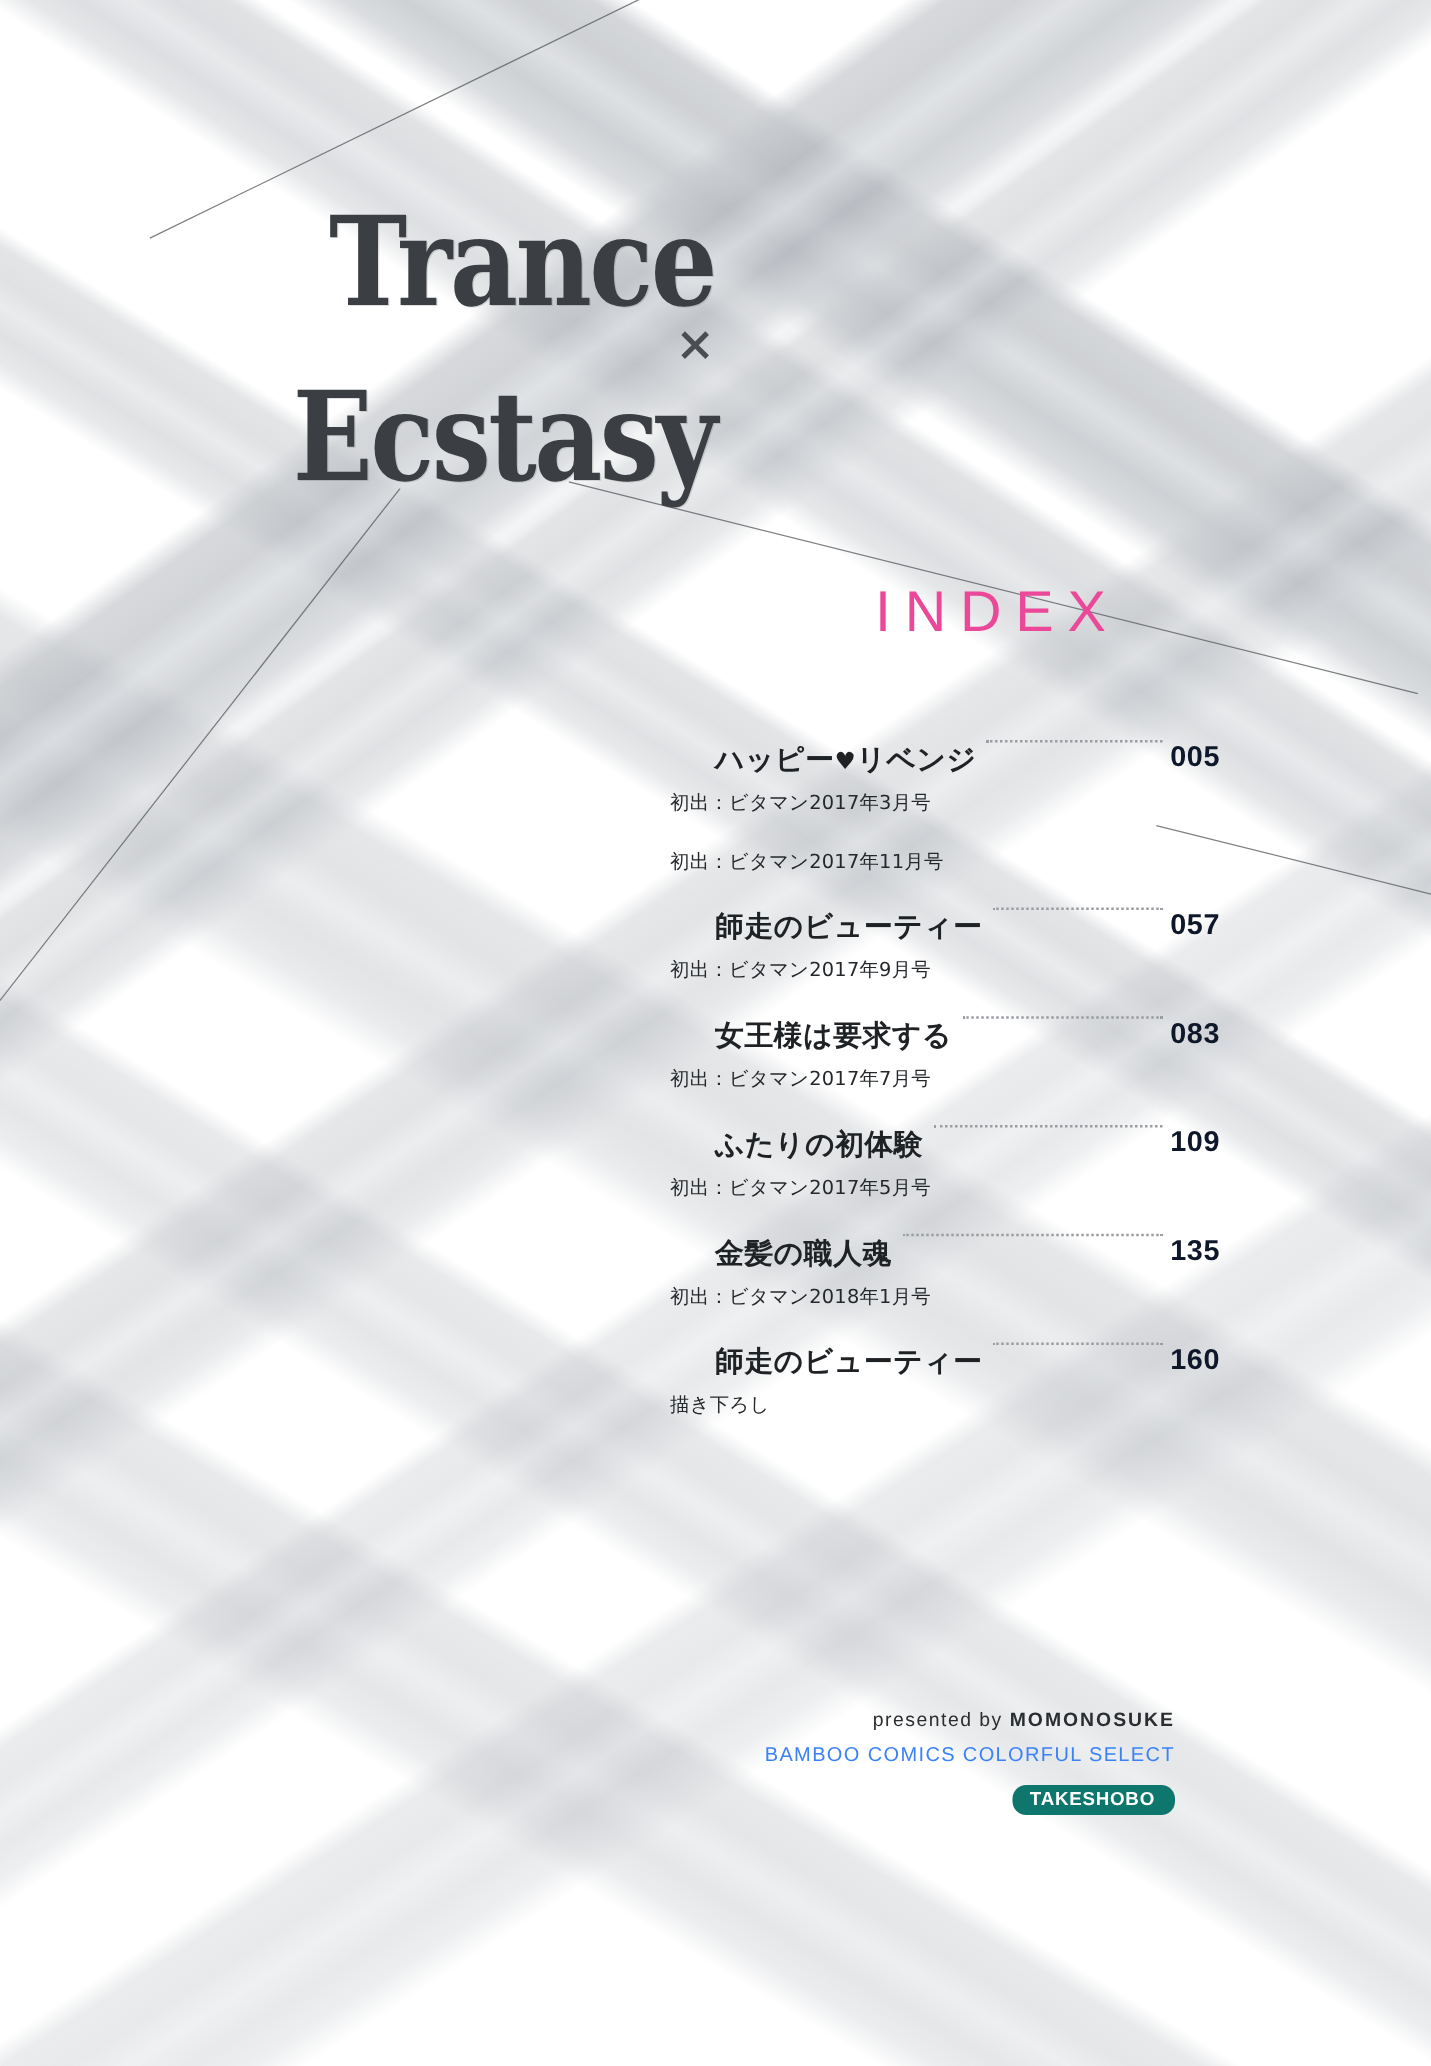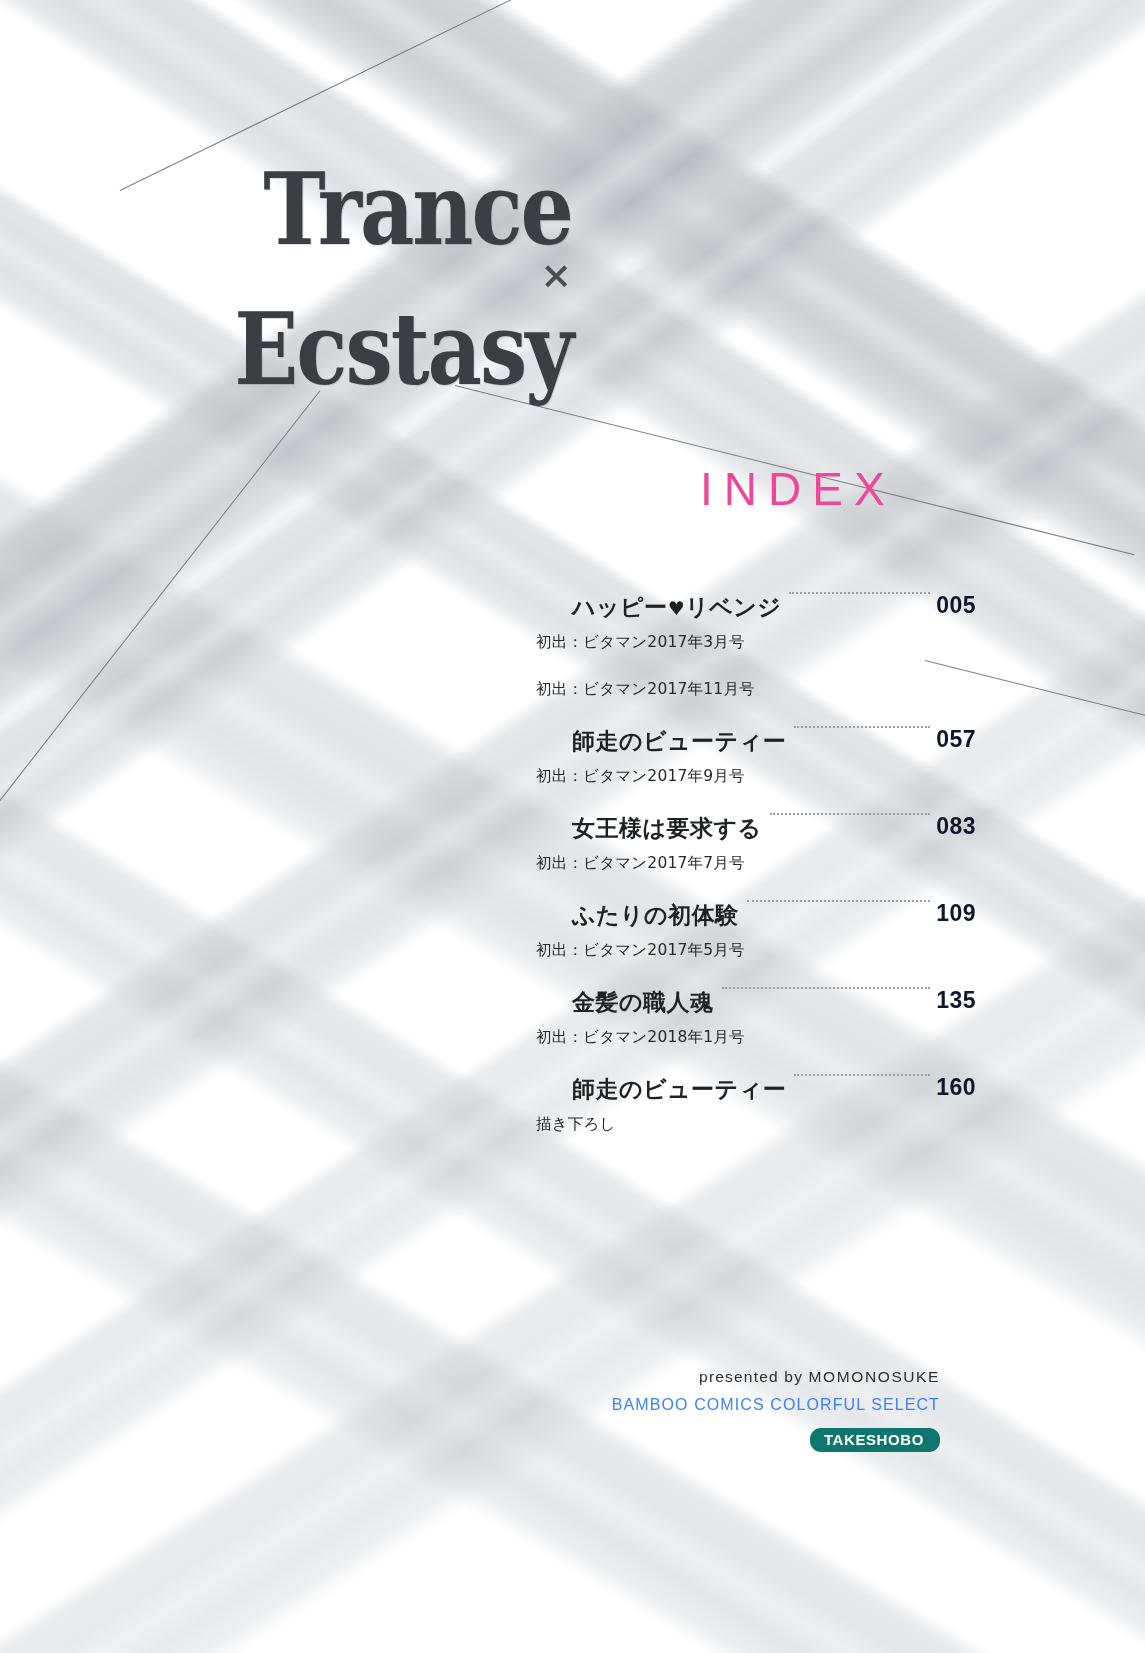--- a/index.html
+++ b/index.html
@@ -160,21 +160,21 @@
     left: 536px;
     top: 1368px;
     width: 404px;
     text-align: right;
   }
   .presented {
     font-size: 15.5px;
     letter-spacing: 1.2px;
     color: #2b2e31;
   }
-  .presented .author { font-weight: 400; letter-spacing: 1.6px; }
+  .presented .author { font-weight: 700; letter-spacing: 1.6px; }
   .imprint {
     font-size: 16px;
     letter-spacing: 1.1px;
     margin-top: 10px;
     color: #3b82f6;
   }
   .publisher {
     display: inline-block;
     margin-top: 14px;
     background: #0f766e;

